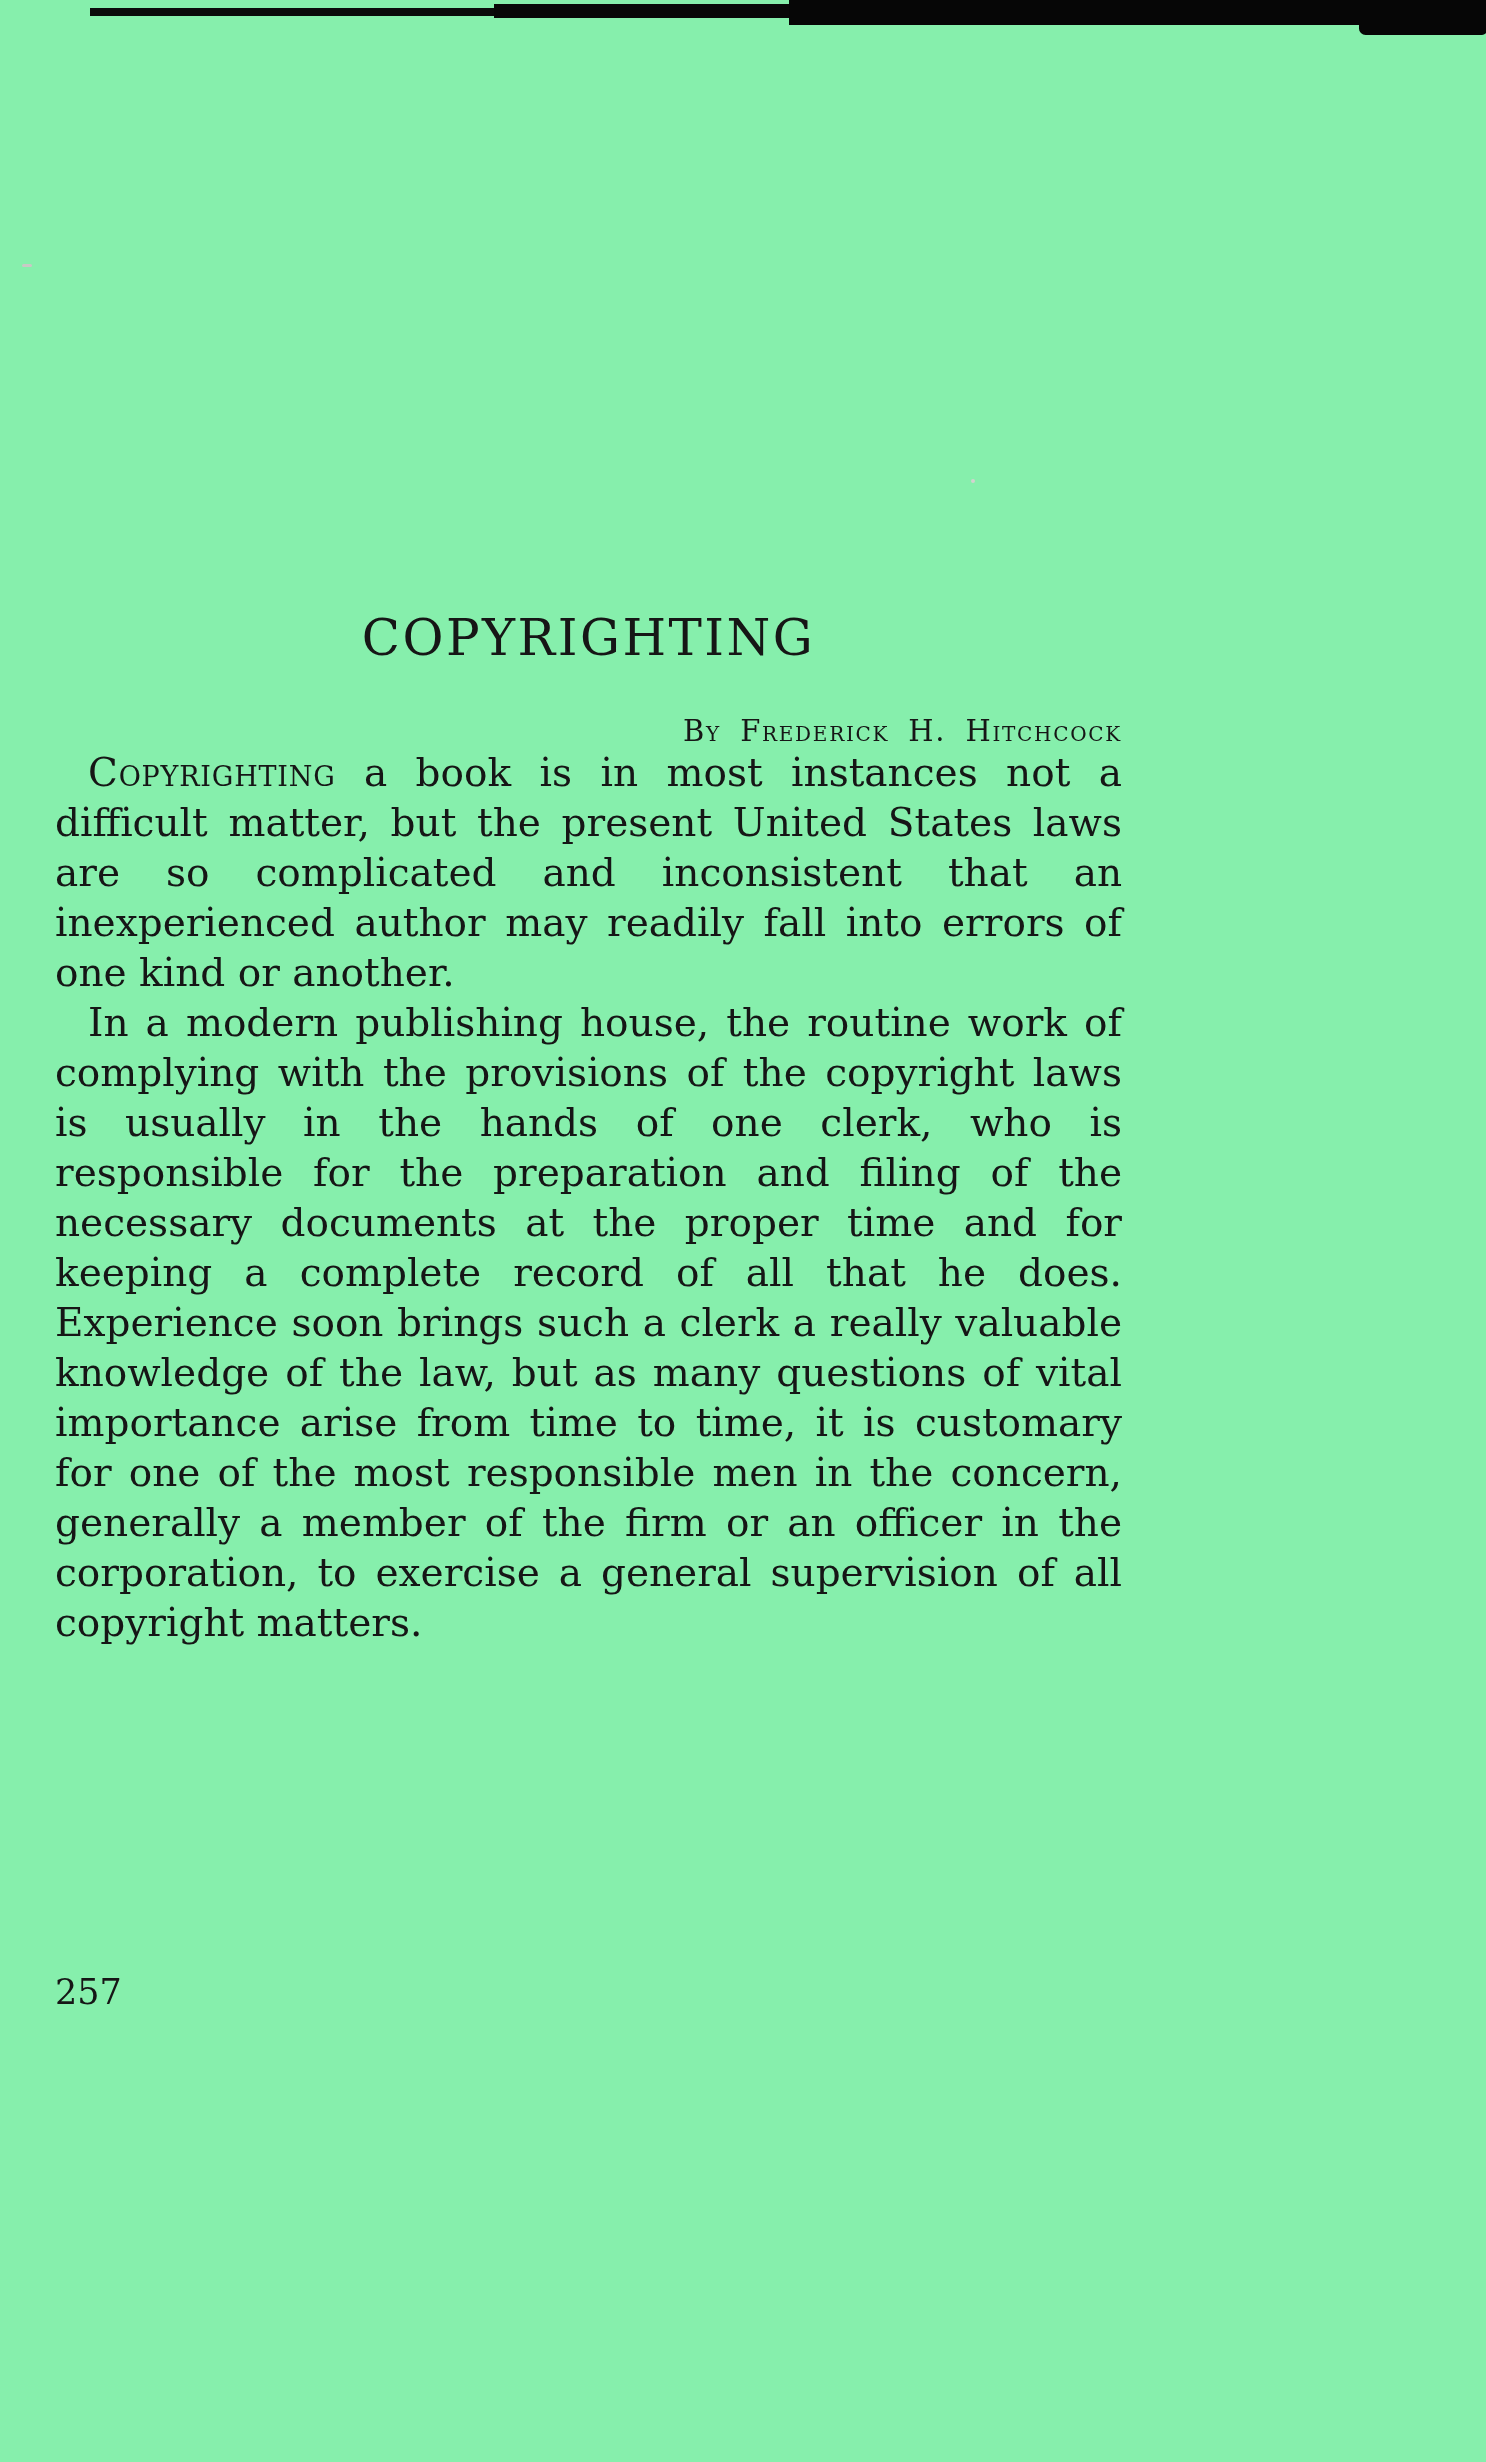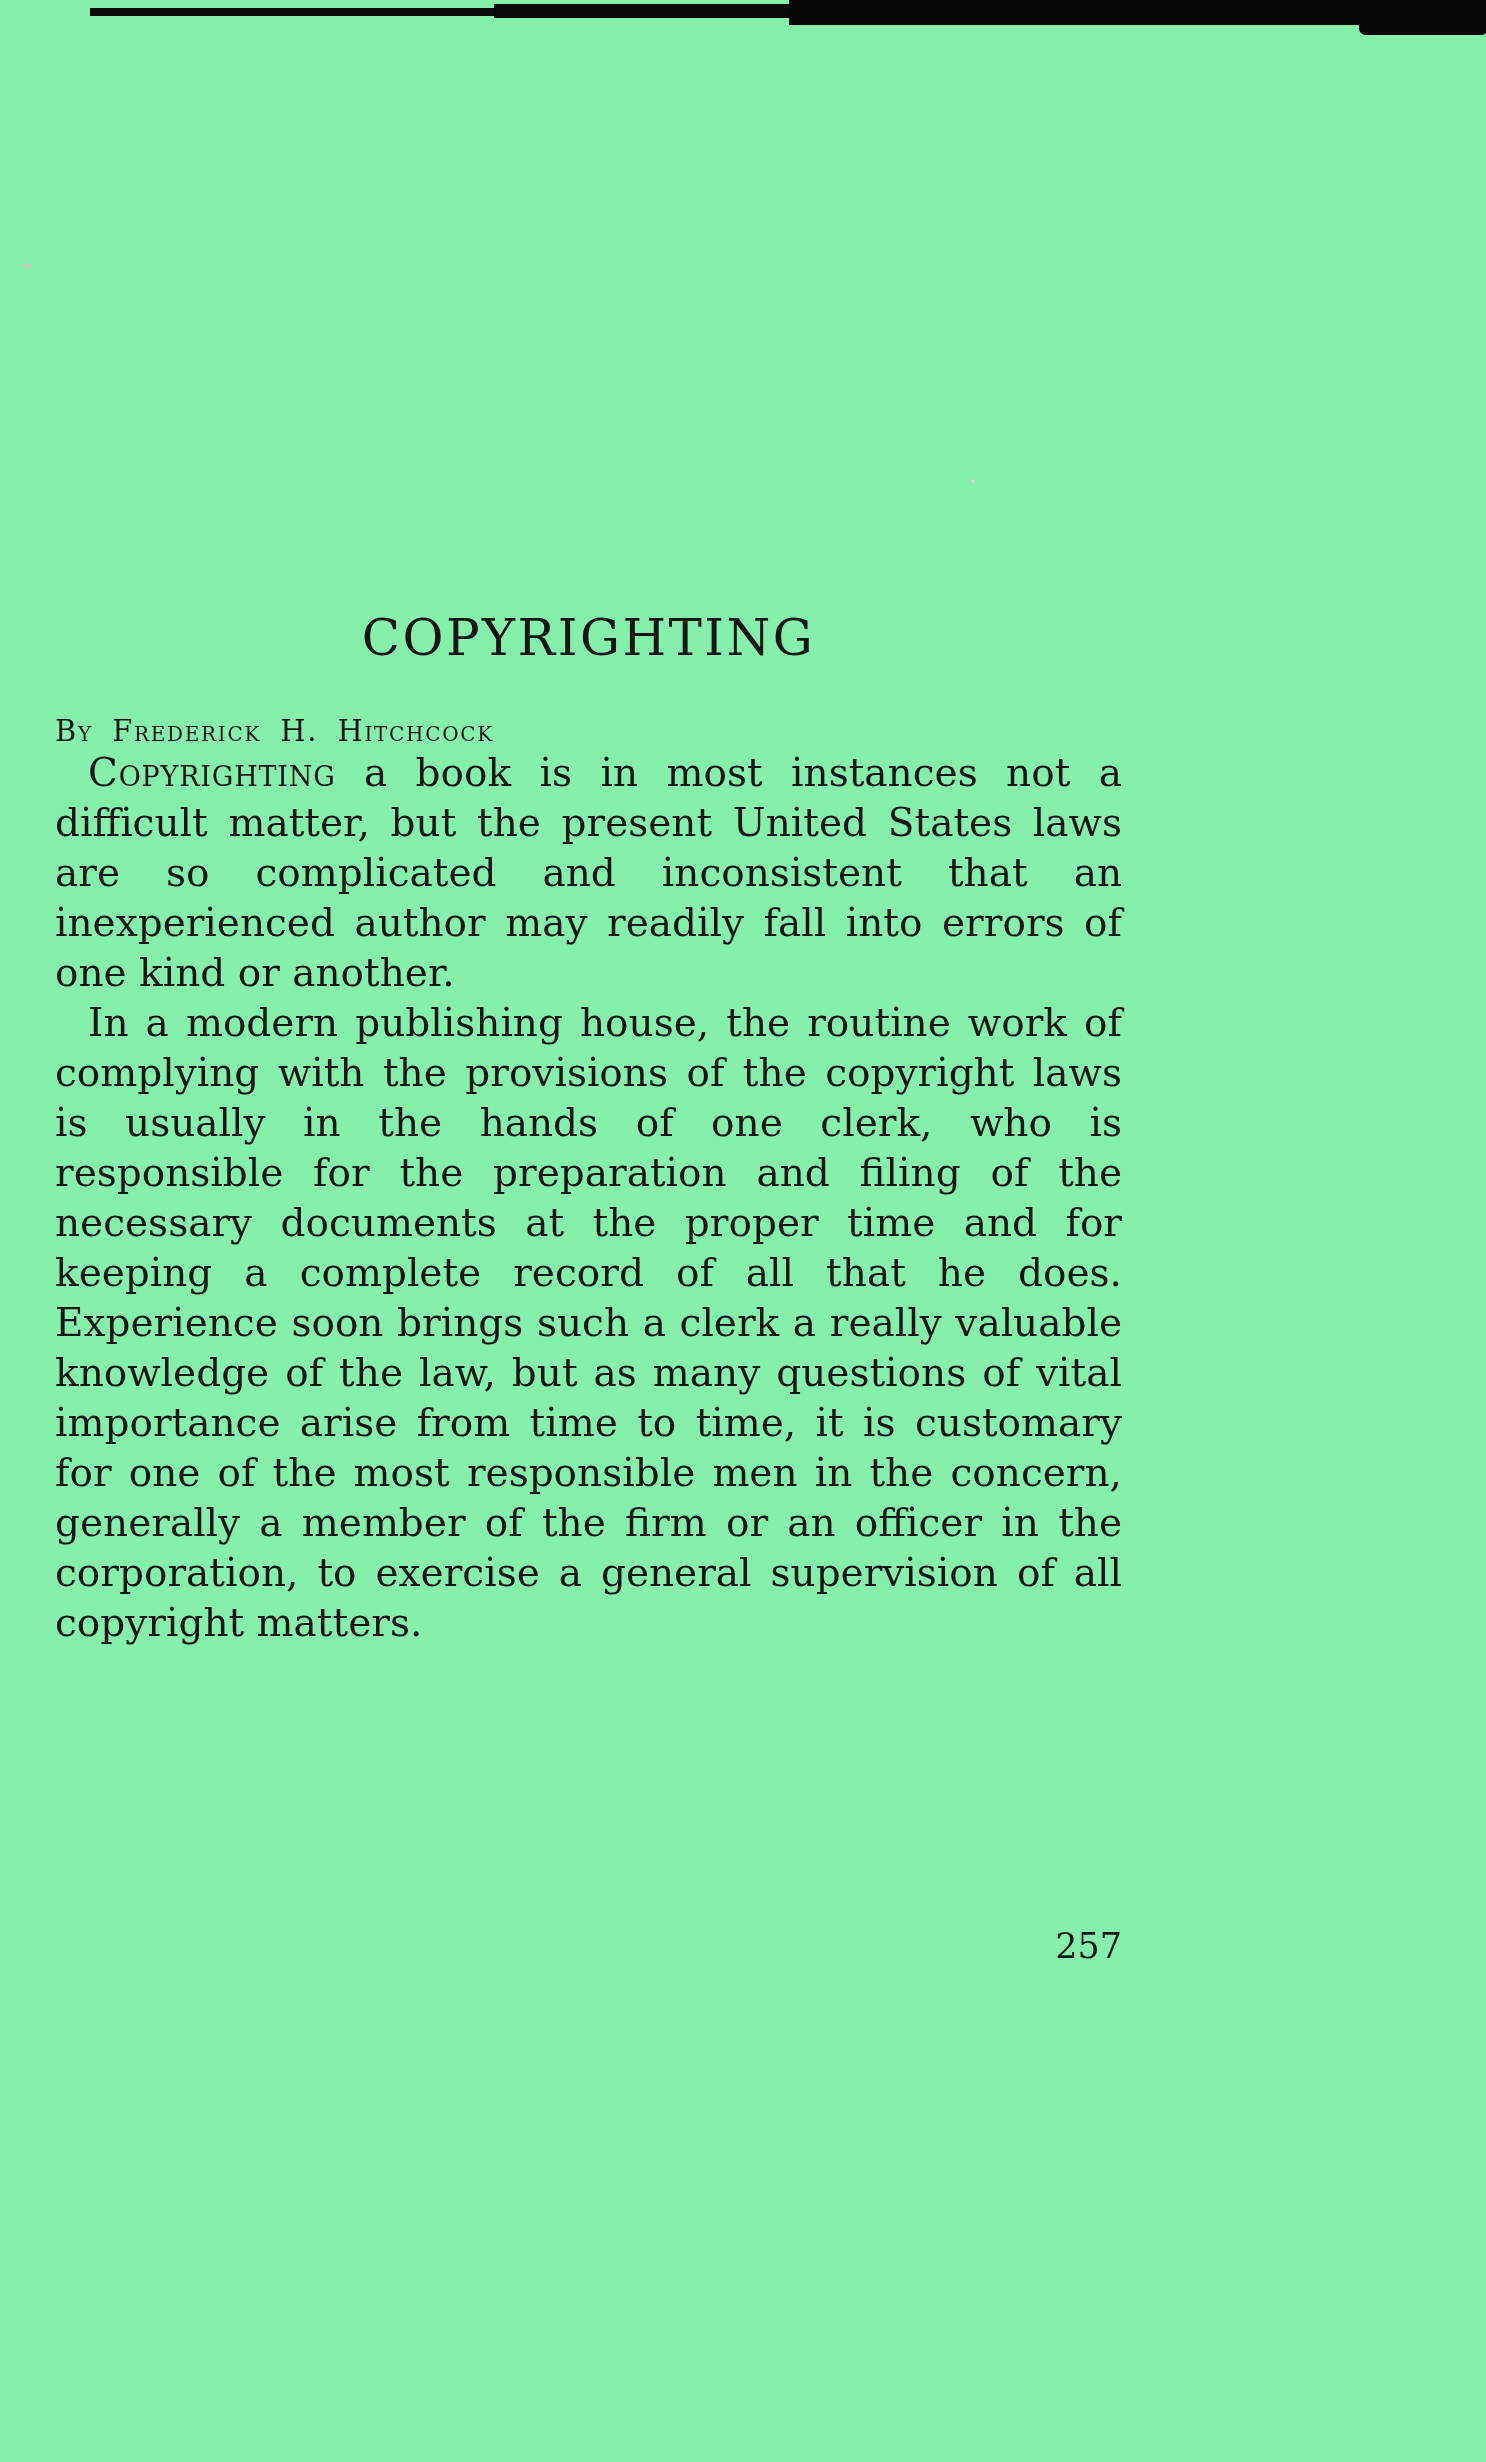--- a/index.html
+++ b/index.html
@@ -70,21 +70,21 @@
     margin: 611px 0 0 0;
     text-align: center;
     font-size: 50px;
     line-height: 1.1;
     font-weight: normal;
     letter-spacing: 2.5px;
   }
 
   .byline {
     margin-top: 48px;
-    text-align: left;
+    text-align: right;
     font-size: 29px;
     font-variant: small-caps;
     letter-spacing: 1.7px;
     word-spacing: 8.3px;
   }
 
   .body-text {
     font-size: 39px;
     line-height: 50px;
     text-align: justify;
@@ -93,24 +93,24 @@
     margin: 0;
     text-indent: 33px;
   }
   .lead-caps {
     font-variant: small-caps;
     letter-spacing: 0.8px;
   }
 
   .page-number {
     position: absolute;
-    top: 1926px;
+    top: 1972px;
     left: 55px;
     width: 1067px;
-    text-align: right;
+    text-align: left;
     font-size: 35px;
   }
 </style>
 </head>
 <body>
 
 <div class="page">
 
   <div class="rule-thin"></div>
   <div class="rule-mid"></div>

